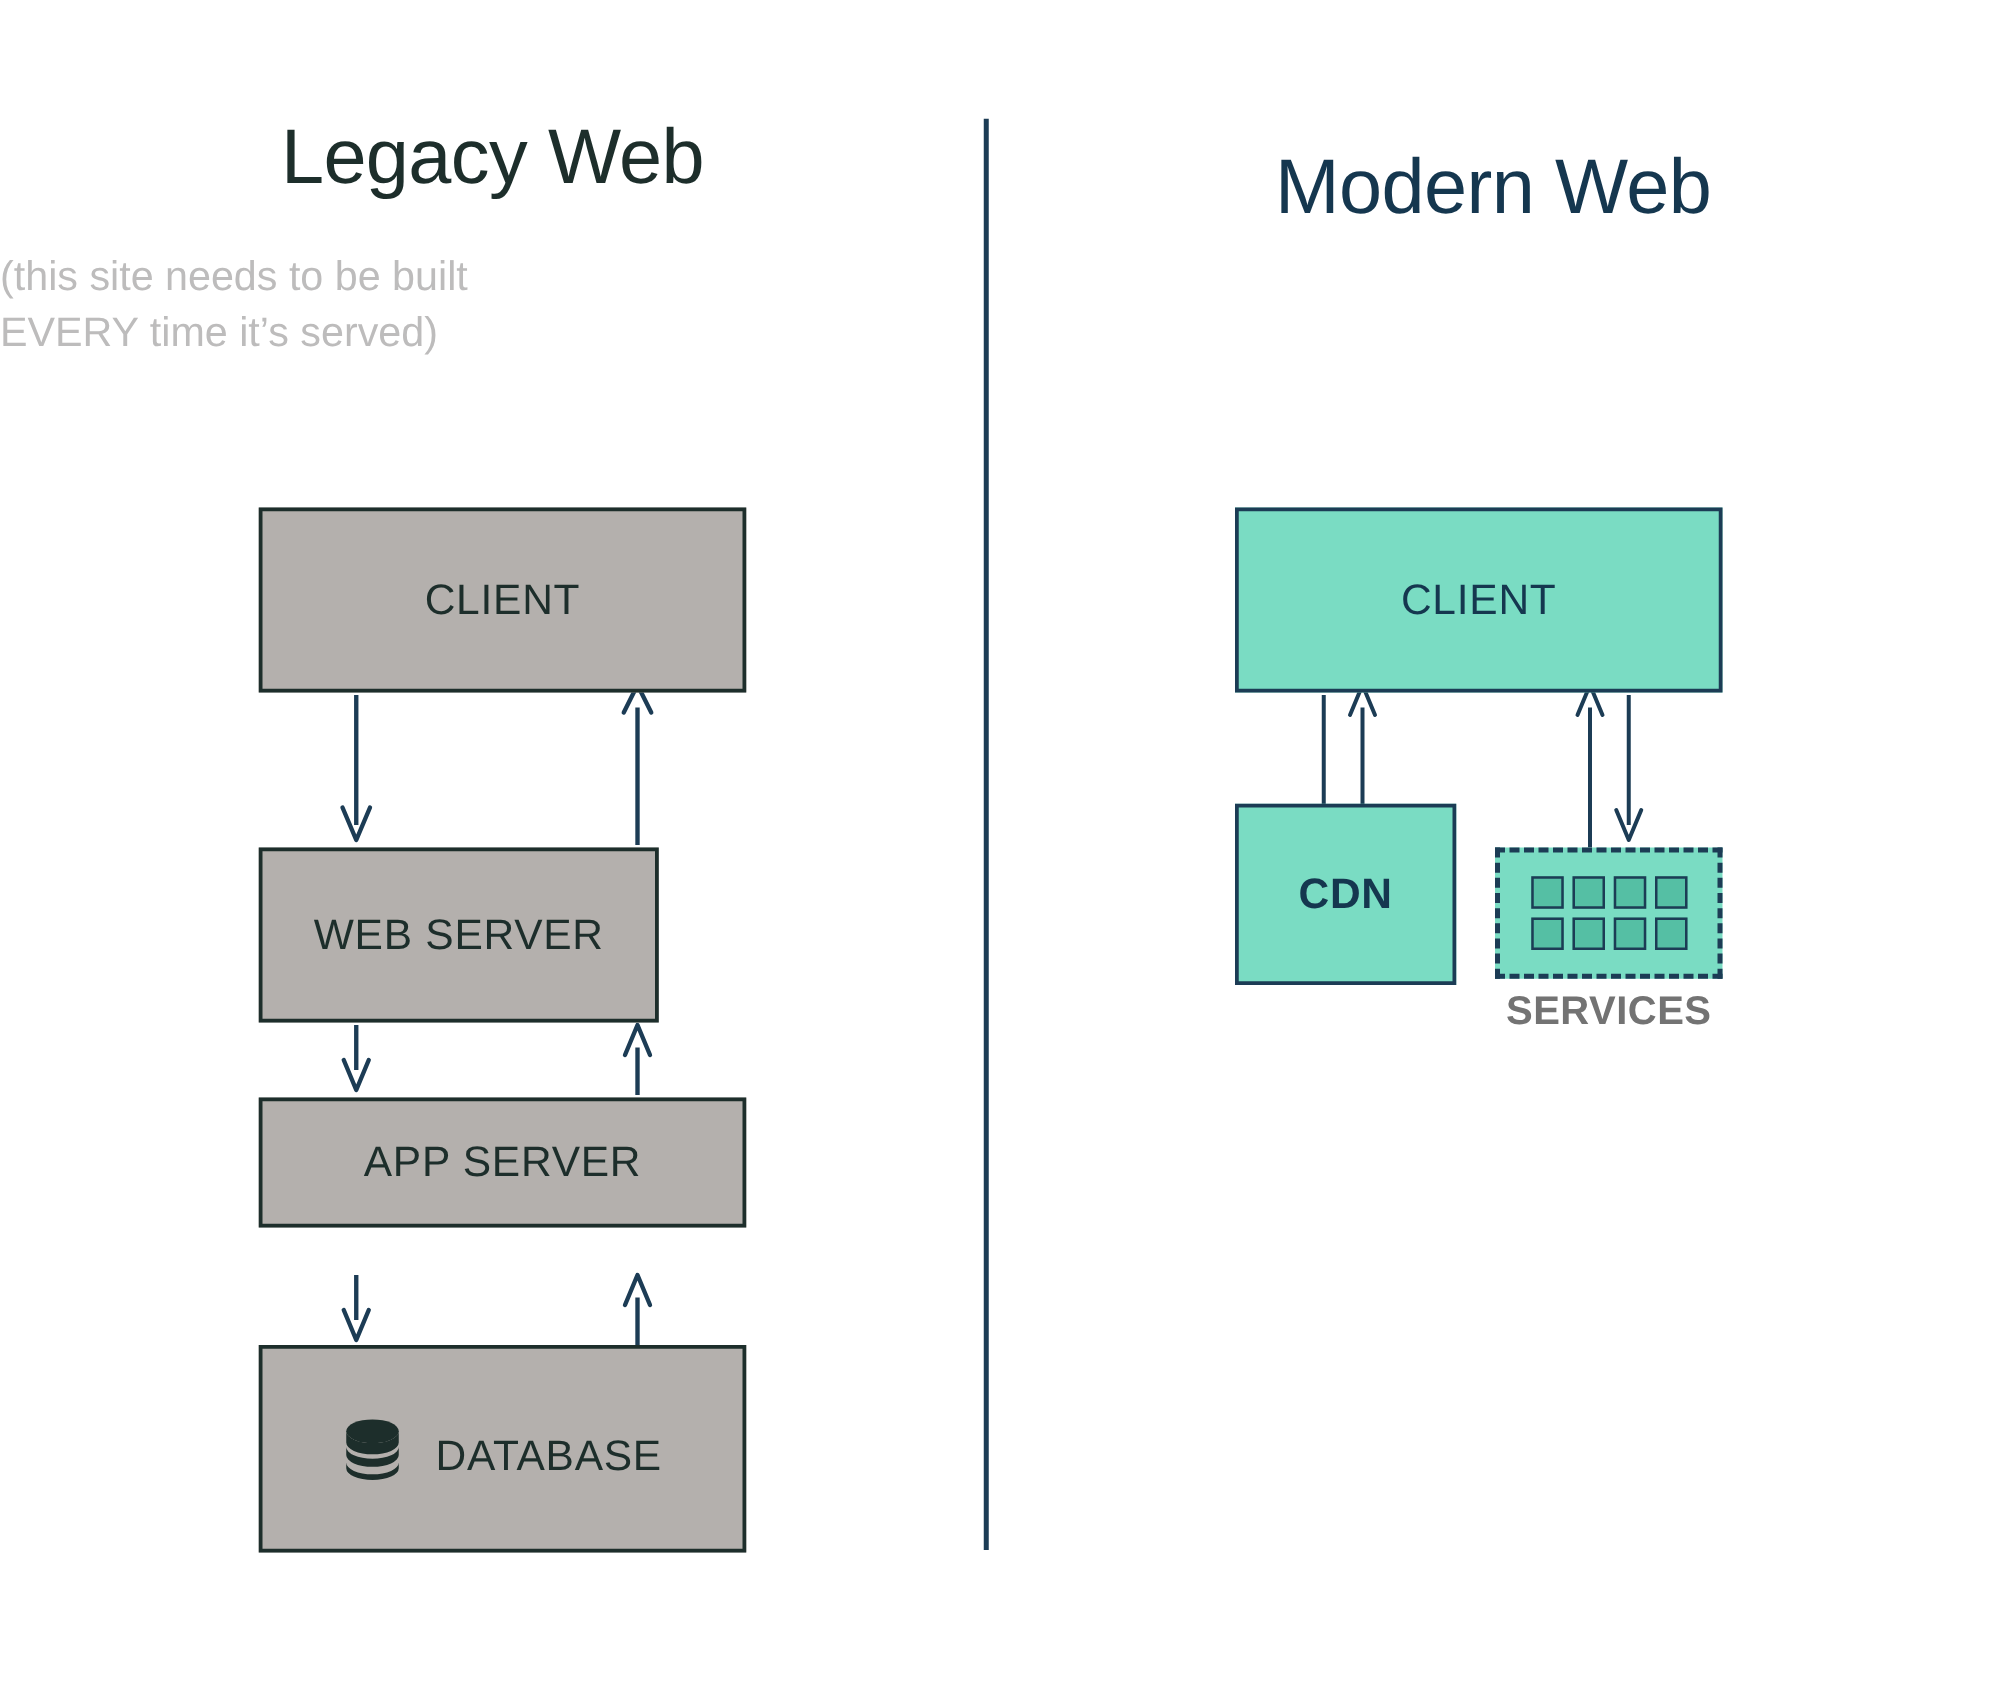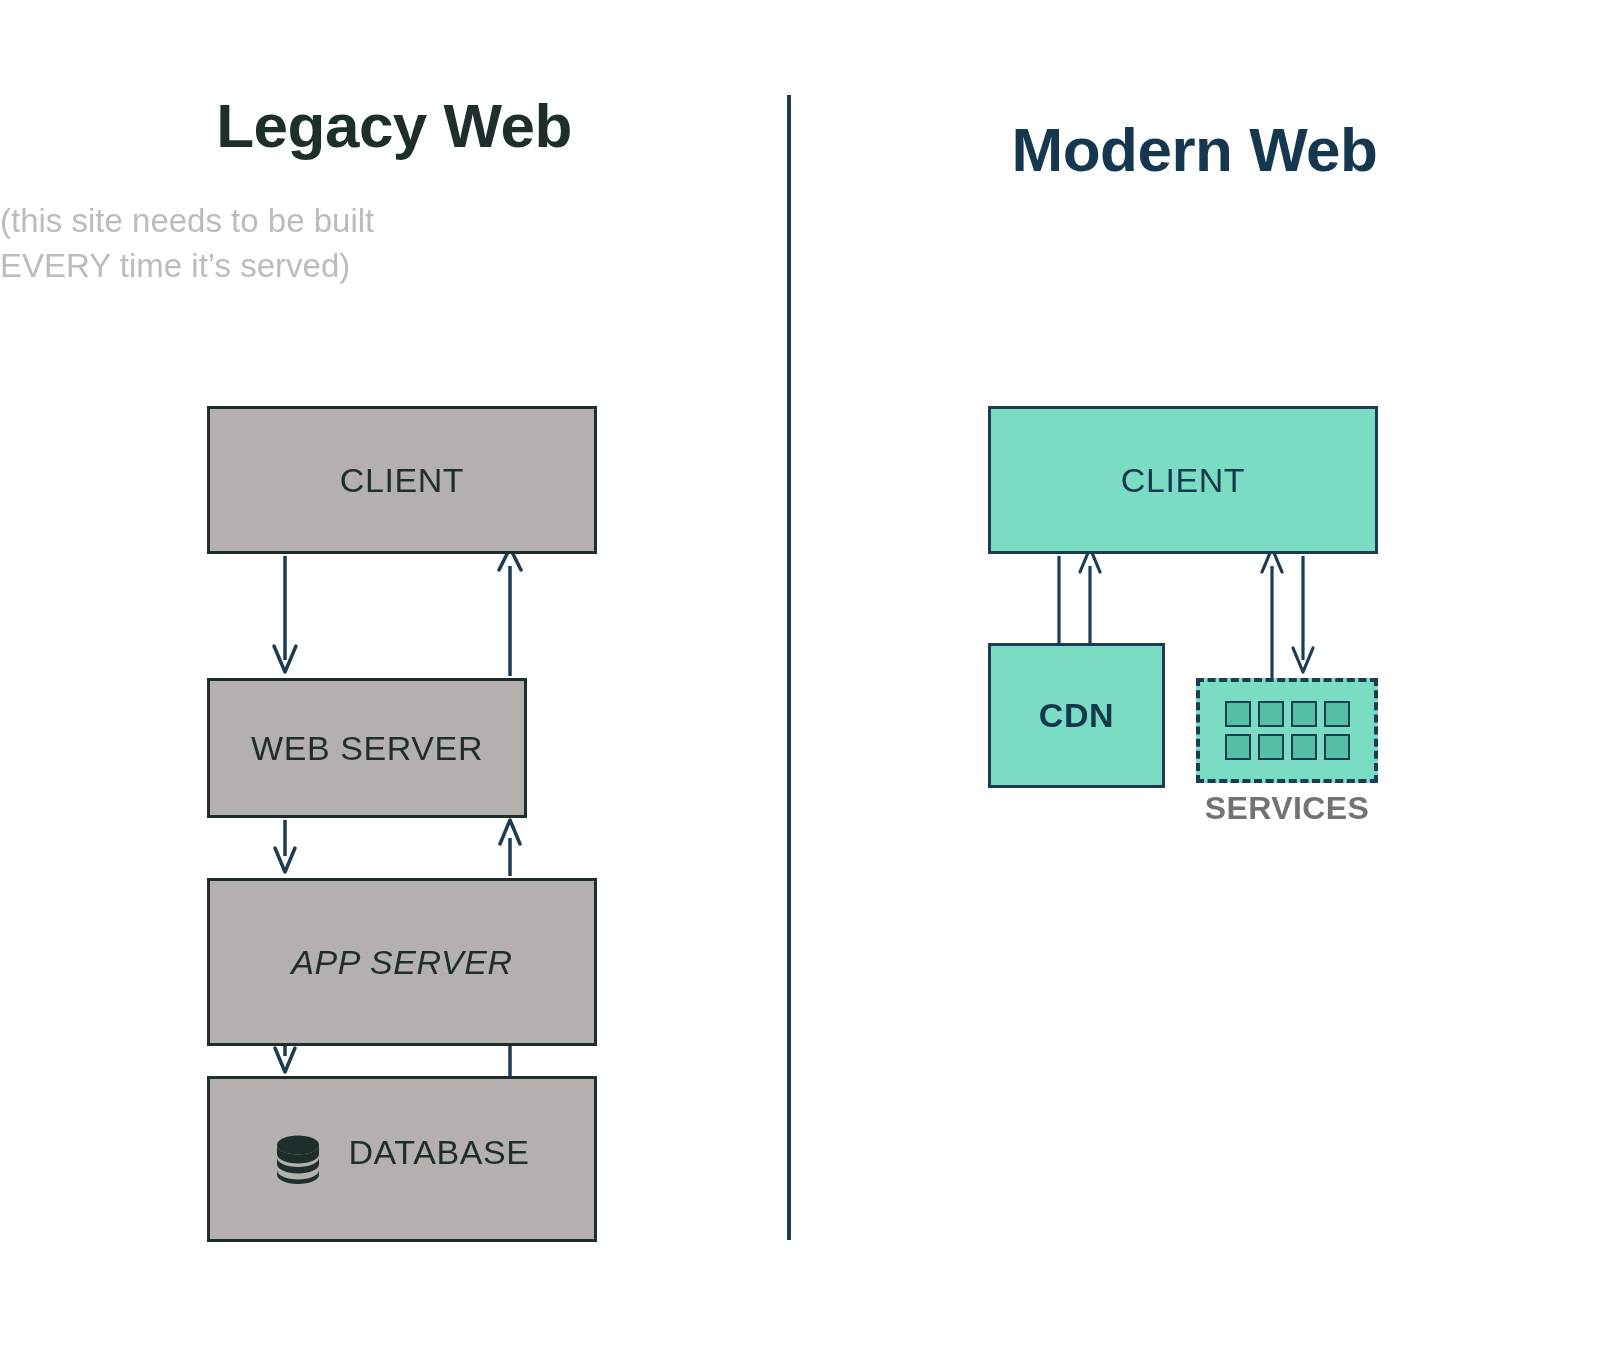--- a/index.html
+++ b/index.html
@@ -16,21 +16,21 @@
   }
   .canvas {
     position: absolute;
     inset: 0;
   }
 
   
   .col-title {
     position: absolute;
     font-size: 62px;
-    font-weight: bold;
+    font-weight: normal;
     letter-spacing: -0.5px;
     white-space: nowrap;
   }
   #legacy-title {
     left: 0;
     width: 788px;
     top: 90px;
     text-align: center;
     color: #1d2e2b;
   }
@@ -86,26 +86,26 @@
   }
   .node.dashed {
     background: #7adcc3;
     border: 4px dashed #1c3c55;
     color: #15374f;
   }
 
   
   #legacy-client   { left: 207px; top: 406px;  width: 390px; height: 148px; }
   #legacy-web      { left: 207px; top: 678px;  width: 320px; height: 140px; }
-  #legacy-app      { left: 207px; top: 878px;  width: 390px; height: 168px; font-style: italic; }
+  #legacy-app      { left: 207px; top: 878px;  width: 390px; height: 104px; }
   #legacy-database { left: 207px; top: 1076px; width: 390px; height: 166px; }
 
   .db-inner {
     display: flex;
-    align-items: flex-start;
+    align-items: flex-end;
     gap: 26px;
   }
   .db-icon { display: block; }
 
   
   #modern-client   { left: 988px;  top: 406px; width: 390px; height: 148px; }
   #modern-cdn      { left: 988px;  top: 643px; width: 177px; height: 145px; font-weight: bold; }
   #modern-services { left: 1196px; top: 678px; width: 182px; height: 105px; }
 
   .svc-grid {

